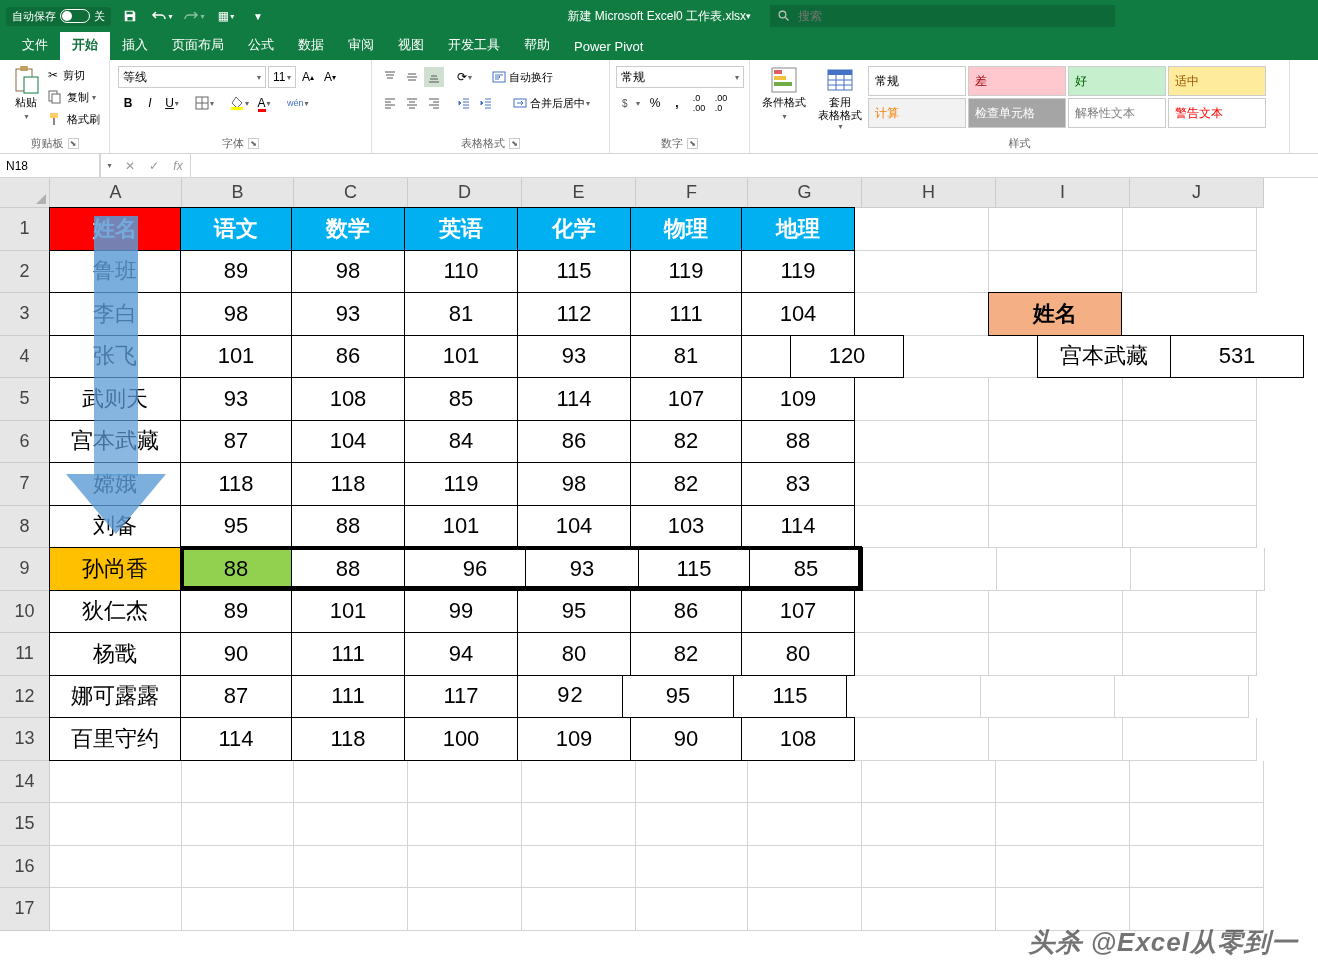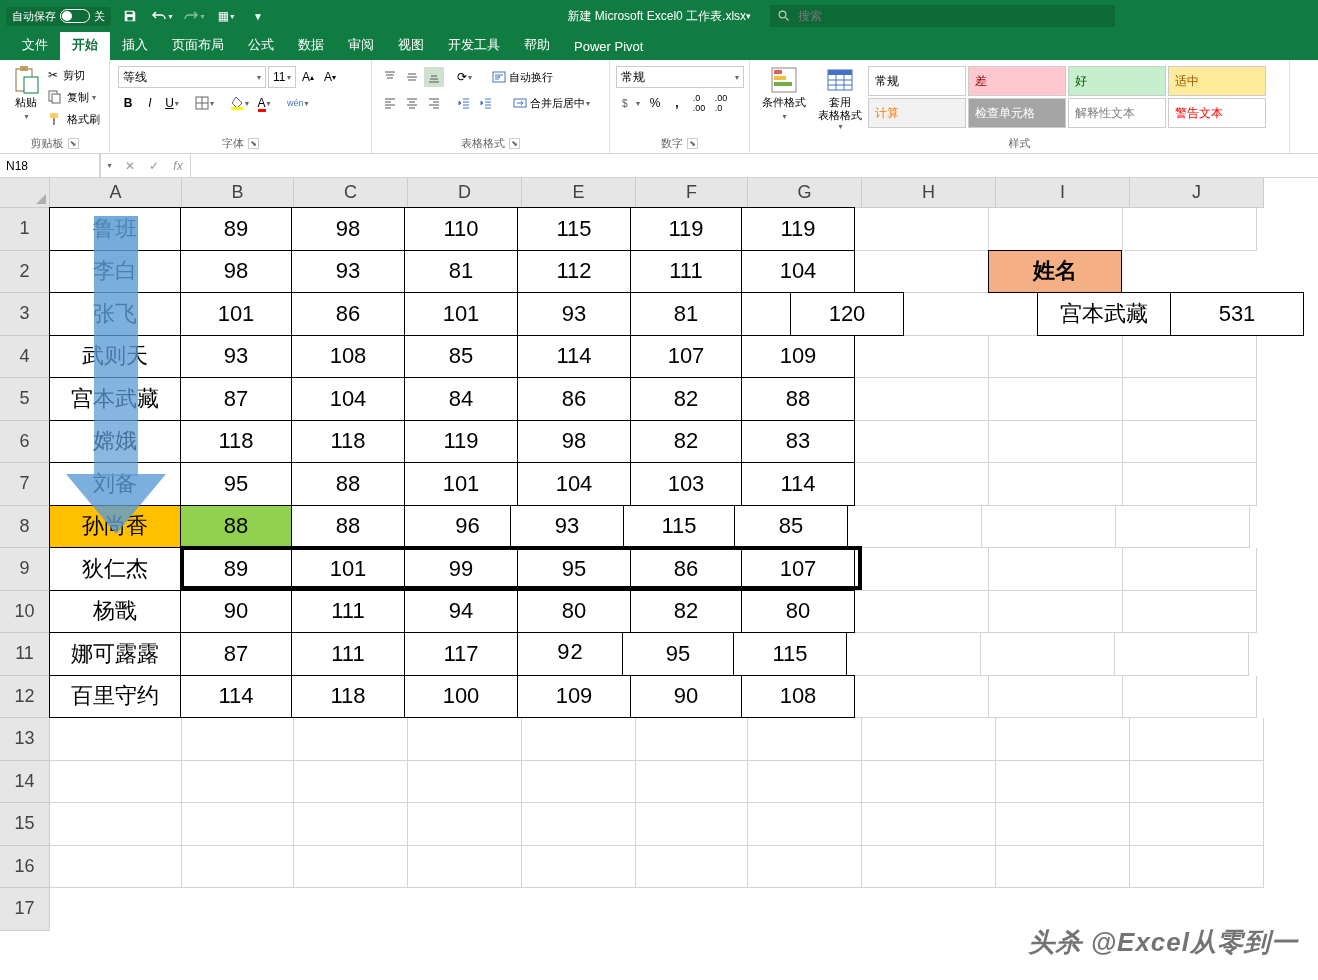--- a/index.html
+++ b/index.html
@@ -448,20 +448,32 @@
       <div class="row-h">11</div>
       <div class="row-h">12</div>
       <div class="row-h">13</div>
       <div class="row-h">14</div>
       <div class="row-h">15</div>
       <div class="row-h">16</div>
       <div class="row-h">17</div>
     </div>
   <div class="cells" id="cells">
       <div class="cellrow">
+        <div class="cell tbl hdr-red" style="width: 132px;">姓名</div>
+        <div class="cell tbl hdr-blue" style="width: 112px;">语文</div>
+        <div class="cell tbl hdr-blue" style="width: 114px;">数学</div>
+        <div class="cell tbl hdr-blue" style="width: 114px;">英语</div>
+        <div class="cell tbl hdr-blue" style="width: 114px;">化学</div>
+        <div class="cell tbl hdr-blue" style="width: 112px;">物理</div>
+        <div class="cell tbl hdr-blue" style="width: 114px;">地理</div>
+        <div class="cell" style="width: 134px;"></div>
+        <div class="cell" style="width: 134px;"></div>
+        <div class="cell" style="width: 134px;"></div>
+      </div>
+      <div class="cellrow">
         <div class="cell tbl" style="width: 132px;">鲁班</div>
         <div class="cell tbl" style="width: 112px;">89</div>
         <div class="cell tbl" style="width: 114px;">98</div>
         <div class="cell tbl" style="width: 114px;">110</div>
         <div class="cell tbl" style="width: 114px;">115</div>
         <div class="cell tbl" style="width: 112px;">119</div>
         <div class="cell tbl" style="width: 114px;">119</div>
         <div class="cell" style="width: 134px;"></div>
         <div class="cell" style="width: 134px;"></div>
         <div class="cell" style="width: 134px;"></div>
@@ -534,21 +546,21 @@
         <div class="cell tbl" style="width: 112px;">103</div>
         <div class="cell tbl" style="width: 114px;">114</div>
         <div class="cell" style="width: 134px;"></div>
         <div class="cell" style="width: 134px;"></div>
         <div class="cell" style="width: 134px;"></div>
       </div>
       <div class="cellrow">
         <div class="cell tbl hl-yellow" style="width: 132px;">孙尚香</div>
         <div class="cell tbl hl-green" style="width: 112px;">88</div>
         <div class="cell tbl" style="width: 114px;">88</div>
-        <div class="cell tbl" style="width: 107px; padding-left: 20px;">96</div>
+        <div class="cell tbl" style="width: 122px; padding-left: 20px;">96</div>
         <div class="cell tbl" style="width: 114px;">93</div>
         <div class="cell tbl" style="width: 112px;">115</div>
         <div class="cell tbl" style="width: 114px;">85</div>
         <div class="cell" style="width: 134px;"></div>
         <div class="cell" style="width: 134px;"></div>
         <div class="cell" style="width: 134px;"></div>
       </div>
       <div class="cellrow">
         <div class="cell tbl" style="width: 132px;">狄仁杰</div>
         <div class="cell tbl" style="width: 112px;">89</div>

